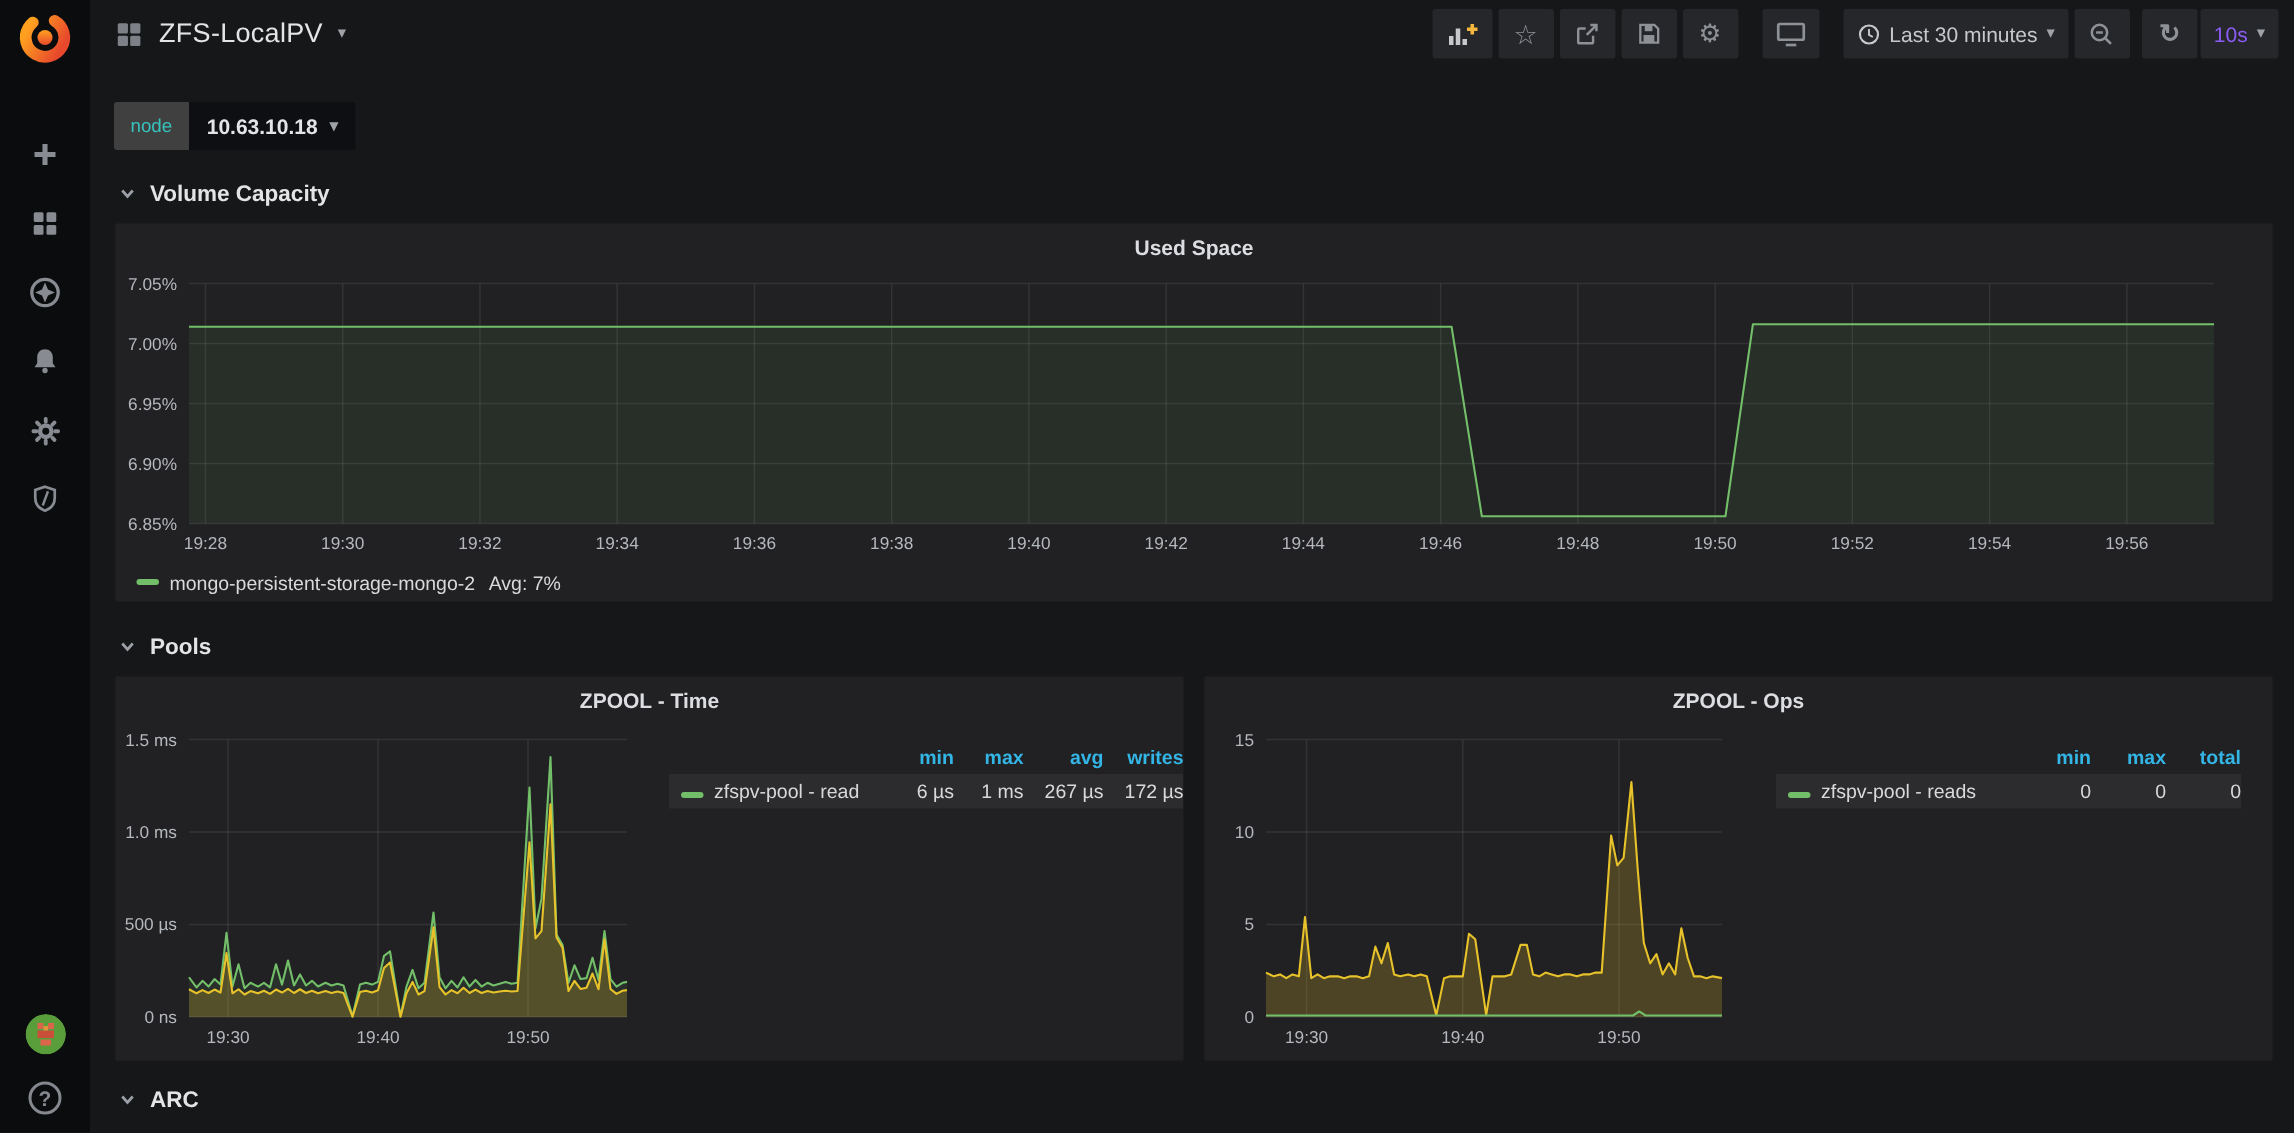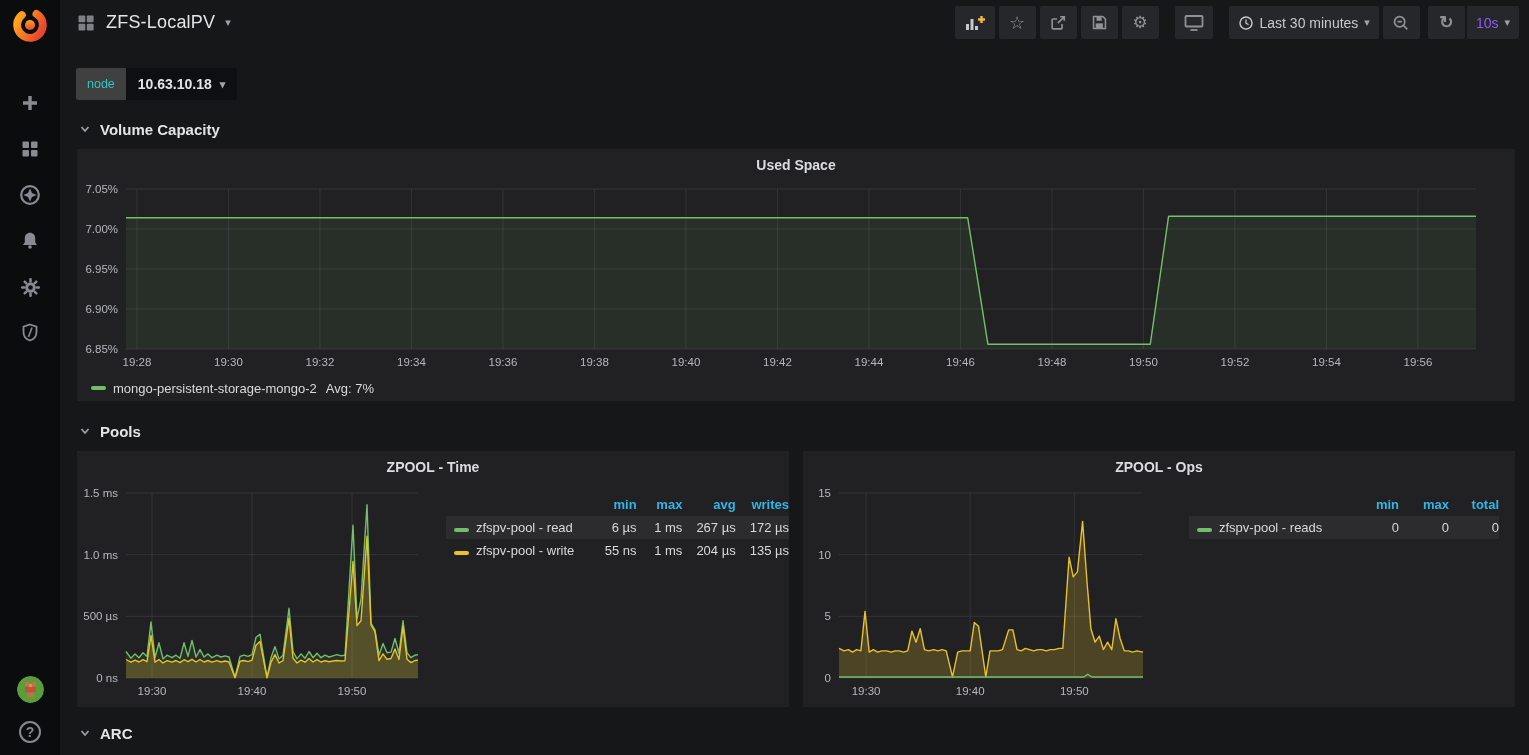--- a/index.html
+++ b/index.html
@@ -50,21 +50,21 @@
   .var-chip { display:flex; height:32px; width:max-content; border-radius:2px; overflow:hidden; cursor:pointer; }
   .var-label { background:#404040; color:#35c3bd; font-size:12.5px; display:flex; align-items:center; padding:0 11px; }
   .var-value { background:#0e0f12; color:#e3e4e6; font-size:14px; font-weight:bold; display:flex; align-items:center; gap:8px; padding:0 12px; }
   .section-hdr { display:flex; align-items:center; gap:9px; margin:18px 0 0 3px; height:22px;
     font-size:15px; font-weight:bold; color:#e3e4e6; cursor:pointer; }
   .section-hdr svg { color:#9aa0a6; }
   .panel { background:#212124; border:1px solid rgba(0,0,0,.25); border-radius:2px; }
   .panel-title { text-align:center; font-size:14px; font-weight:bold; color:#dcdde0; padding-top:8px; height:28px; cursor:pointer; }
   .panel-us { margin-top:8px; height:254px; display:flex; flex-direction:column; }
   .pools-row { margin-top:8px; display:flex; gap:12px; }
-  .panel-half { width:714px; height:258px; display:flex; flex-direction:column; }
+  .panel-half { width:714px; height:258px; display:flex; flex-direction:column;align-items:center; }
   .panel-body-row { display:flex; flex:1; overflow:hidden; }
   .chart { display:block; }
   .chart-us { width:100%; height:198px; }
   .chart-sm { width:352px; height:226px; }
   .chart text.tick { font-family:"Liberation Sans",sans-serif; font-size:11.5px; fill:#b5b8bc; }
   
   .legend-row { display:flex; align-items:center; padding-left:14px; height:26px; font-size:13px; color:#d8d9da; }
   .dash { display:inline-block; width:15px; height:4px; border-radius:2px; margin-right:7px; }
   .legend-stat { margin-left:9px; }
   
@@ -352,27 +352,20 @@
                 </tr>
               </thead>
               <tbody>
                 <tr>
                   <td class="name"><span class="dash" style="background: rgb(115, 191, 105);"></span>zfspv-pool - read</td>
                   <td class="num">6 µs</td>
                   <td class="num">1 ms</td>
                   <td class="num">267 µs</td>
                   <td class="num">172 µs</td>
                 </tr>
-                <tr>
-                  <td class="name"><span class="dash" style="background: rgb(231, 194, 42);"></span>zfspv-pool - write</td>
-                  <td class="num">55 ns</td>
-                  <td class="num">1 ms</td>
-                  <td class="num">204 µs</td>
-                  <td class="num">135 µs</td>
-                </tr>
               </tbody>
             </table>
         </div>
       </div>
     </section>
 
     <section class="panel panel-half">
       <div class="panel-title">ZPOOL - Ops</div>
       <div class="panel-body-row">
         <svg class="chart chart-sm" viewBox="0 0 352 226">

